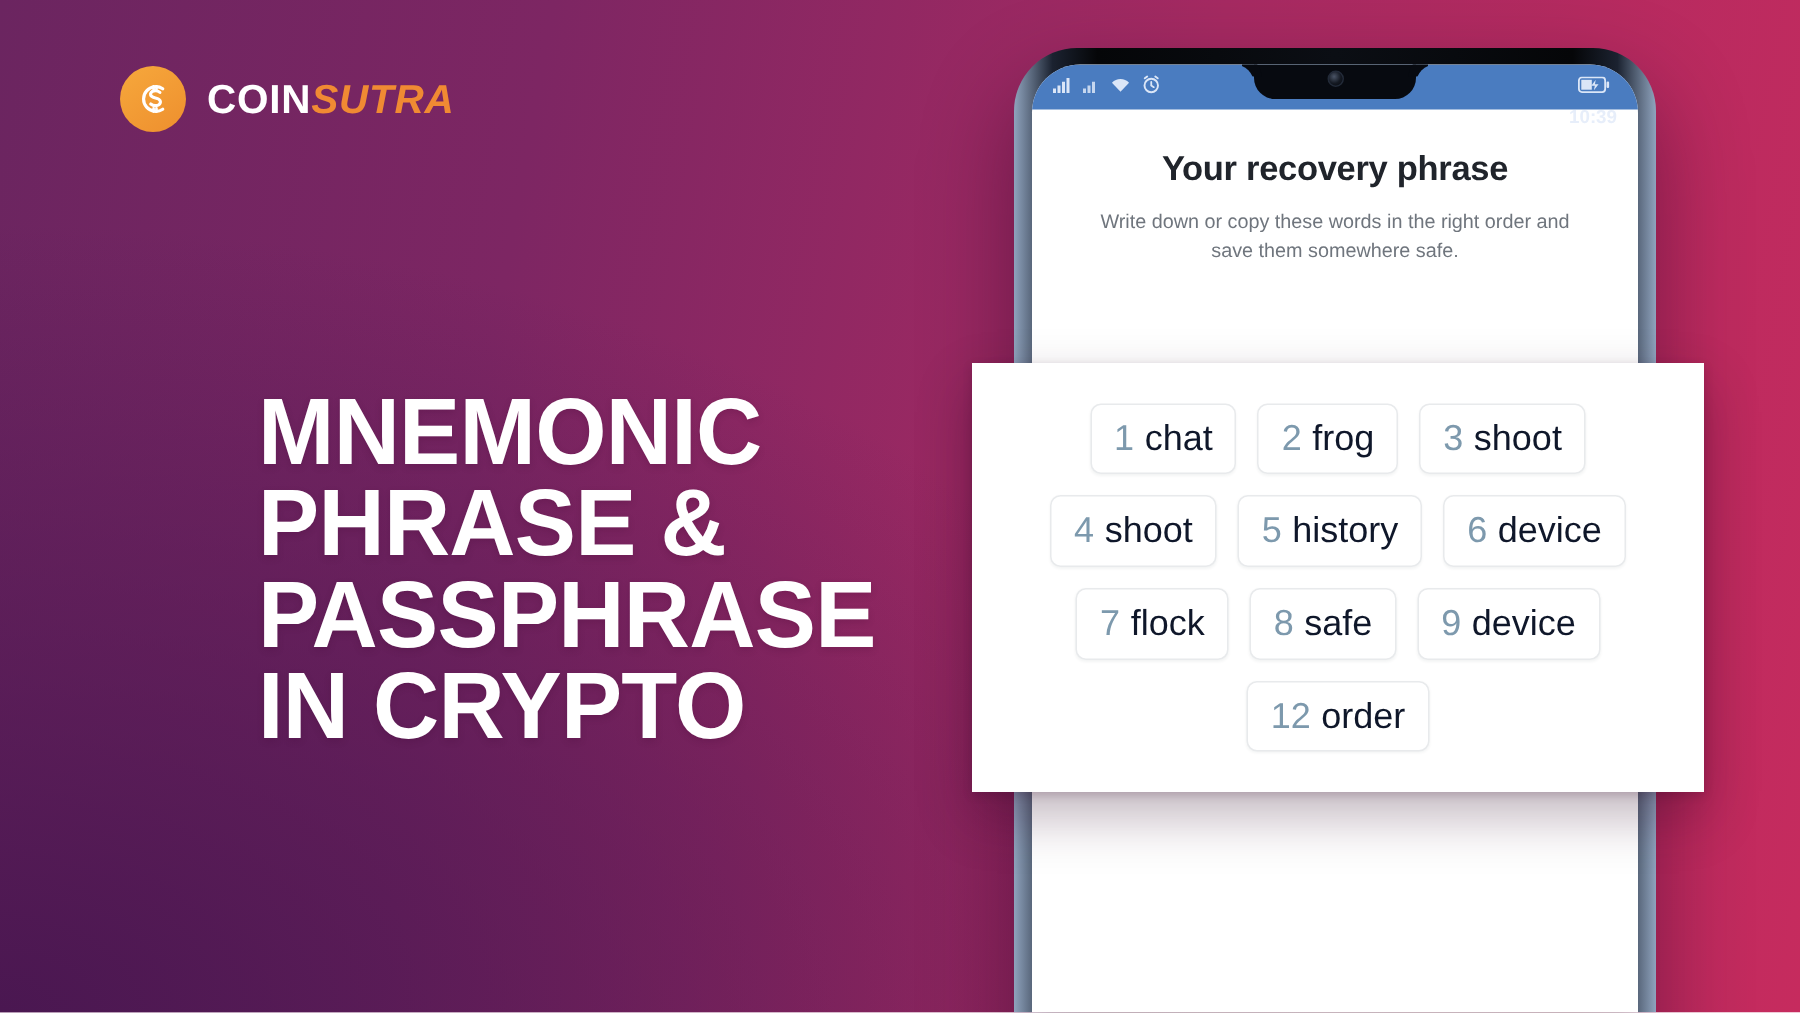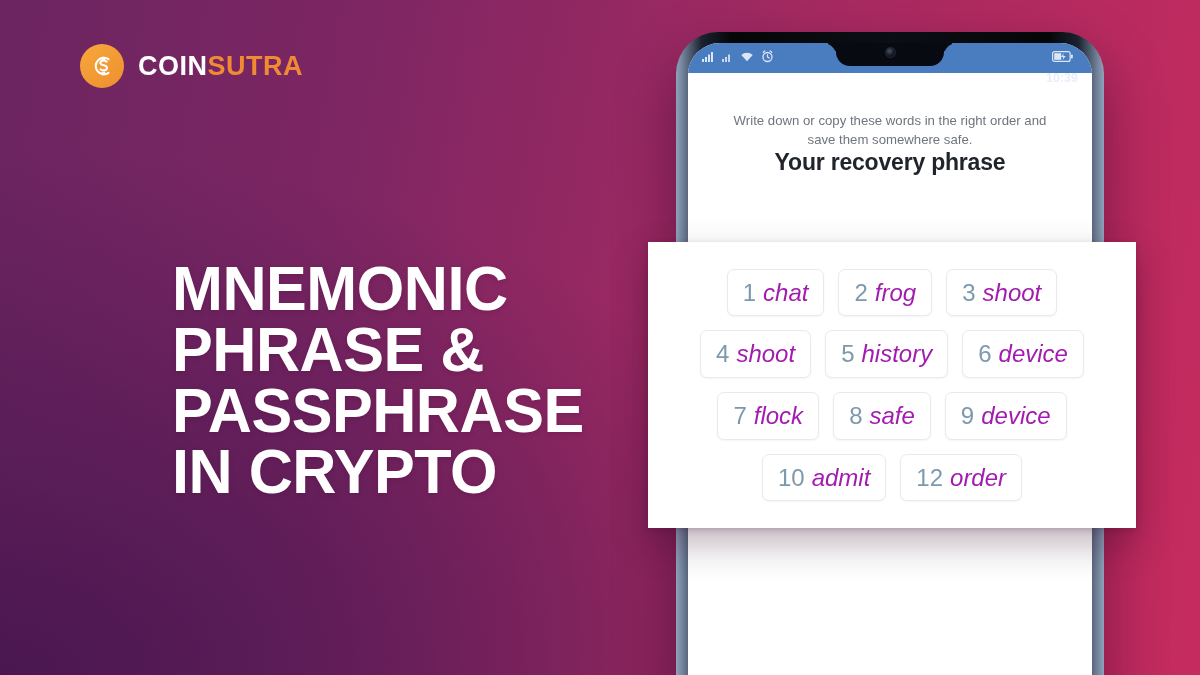--- a/index.html
+++ b/index.html
@@ -29,21 +29,21 @@
     background:linear-gradient(145deg,#f6a83c 0%,#ee8f2e 100%);
     display:flex; align-items:center; justify-content:center;
     position:relative;
   }
   #logo-mark svg { display:block; }
   #logo-text {
     font-size:27px; font-weight:bold; letter-spacing:0.5px;
     line-height:1;
   }
   #logo-text .w1 { color:#ffffff; }
-  #logo-text .w2 { color:#f08a33; }
+  #logo-text .w2 { color:#f08a33;font-style:italic; }
 
   
   #headline {
     position:absolute; left:172px; top:258px;
     color:#ffffff;
     font-family:"Liberation Sans Narrow","Liberation Sans",sans-serif;
     font-weight:bold;
     font-size:63px;
     line-height:0.97;
     letter-spacing:-0.5px;
@@ -137,21 +137,21 @@
     border-radius:7px;
     padding:9px 15px;
     font-size:24px;
     line-height:1.15;
     color:#2c2f33;
     white-space:nowrap;
     box-shadow:0 1px 2px rgba(20,30,45,0.05);
     display:flex; align-items:baseline; gap:7px;
   }
   .chip-num { color:#7d99ad; }
-  .chip-word { color:#a21caf;font-style:italic; }
+  .chip-word { color:#0f172a; }
 </style>
 </head>
 <body>
 
 <div id="stage">
 
   <div id="logo">
     <div id="logo-mark">
       <svg width="30" height="30" viewBox="0 0 30 30" aria-hidden="true">
         <path d="M21.5 8.2a8.2 8.2 0 1 0 0 13.6" fill="none" stroke="#ffffff" stroke-width="2.1" stroke-linecap="round"></path>
@@ -215,22 +215,22 @@
               <rect x="2.2" y="2.2" width="7" height="6.6" fill="#dbe6f7"></rect>
               <path d="M11.8 2.2 8.9 6.1h2.3l-.6 3 3.1-4h-2.4z" fill="#dbe6f7"></path>
               <rect x="19" y="3.4" width="1.8" height="4.2" rx="0.8" fill="#dbe6f7"></rect>
             </svg>
           </span>
           <span>10:39</span>
         </div>
       </div>
 
       <div id="phone-content">
+        <div id="recovery-title">Your recovery phrase</div>
         <div id="recovery-sub">Write down or copy these words in the right order and save them somewhere safe.</div>
-        <div id="recovery-title">Your recovery phrase</div>
       </div>
 
     </div>
   </div>
 
   <div id="word-card">
     <div class="word-row">
         <div class="word-chip">
           <span class="chip-num">1</span>
           <span class="chip-word">chat</span>
@@ -267,23 +267,19 @@
           <span class="chip-num">8</span>
           <span class="chip-word">safe</span>
         </div>
         <div class="word-chip">
           <span class="chip-num">9</span>
           <span class="chip-word">device</span>
         </div>
       </div>
     <div class="word-row">
         <div class="word-chip">
-          <span class="chip-num">10</span>
-          <span class="chip-word">admit</span>
-        </div>
-        <div class="word-chip">
           <span class="chip-num">12</span>
           <span class="chip-word">order</span>
         </div>
       </div>
   </div>
 
 </div>
 
 </body></html>

